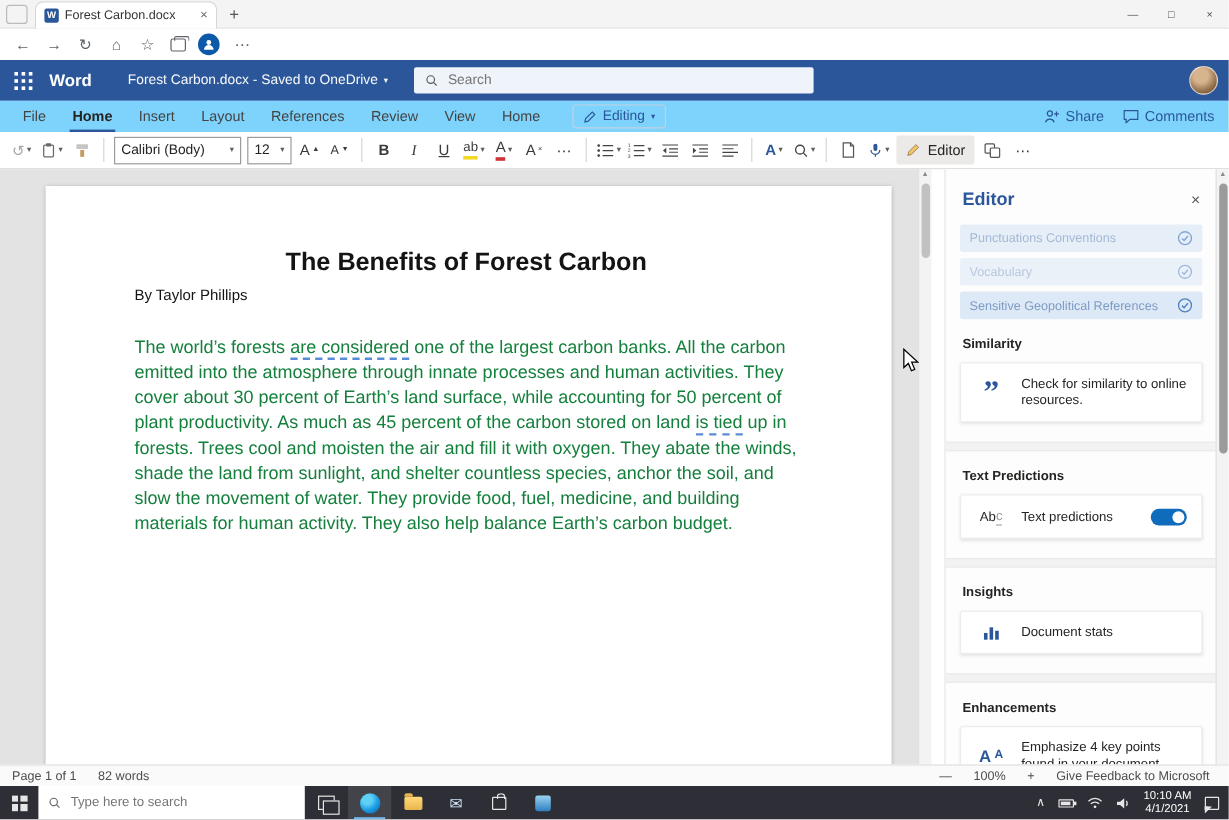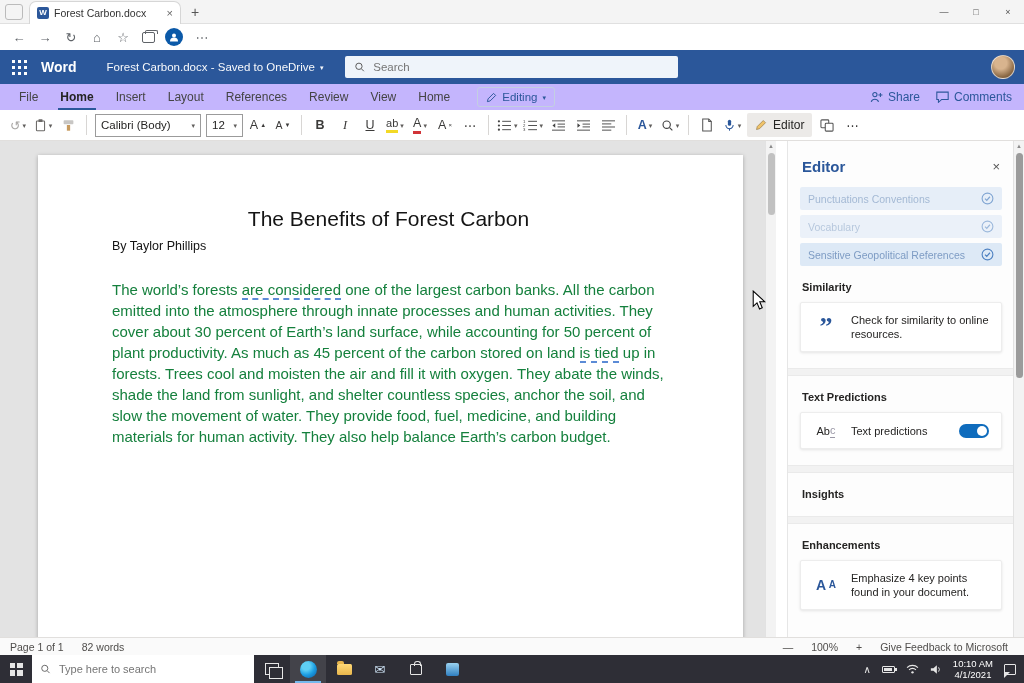--- a/index.html
+++ b/index.html
@@ -49,21 +49,21 @@
   .docstatus .chev{color:#fff}
   .hsearch{position:absolute;left:345px;top:6px;width:333px;height:22px;background:#eff4fa;
     border-radius:2px;display:flex;align-items:center;padding:0 9px;gap:8px;color:#555}
   .hsearch input{border:none;background:transparent;outline:none;font-size:11.5px;width:100%;
     font-family:"Liberation Sans",sans-serif;color:#333}
   .havatar{position:absolute;right:9px;top:5px;width:24px;height:24px;border-radius:50%;
     background:radial-gradient(circle at 40% 32%,#d8b48e 0 30%,#8a6844 70%,#5d452c);
     border:1px solid rgba(255,255,255,.65)}
 
   
-  #ribbontabs{position:absolute;top:84px;left:0;width:100%;height:26px;background:#c4b5fd;display:flex;
+  #ribbontabs{position:absolute;top:84px;left:0;width:100%;height:26px;background:#7dd3fc;display:flex;
     align-items:center;padding:0 8px;font-size:12px;color:#444}
   .rtab{padding:0 11px;height:100%;display:flex;align-items:center;position:relative}
   .rtab.active{color:#252423;font-weight:bold}
   .rtab.active::after{content:"";position:absolute;left:9px;right:9px;bottom:0;height:2.5px;
     background:#2b579a}
   .editing-btn{margin-left:16px;border:1px solid #c3cfe2;border-radius:3px;color:#2b579a;height:20px;
     display:flex;align-items:center;gap:5px;padding:0 8px;font-size:11.5px}
   .ribbon-right{margin-left:auto;display:flex;align-items:center;gap:16px;color:#2b579a;
     font-size:12px;padding-right:4px}
   .rr-btn{display:flex;align-items:center;gap:5px}
@@ -86,21 +86,21 @@
   .lbl-fc{border-bottom:3px solid #d13438;line-height:1.25}
   .lbl-styles{color:#2b579a;font-weight:bold}
   .supmark{font-size:6px;vertical-align:super}
   .editor-btn{background:#eceae8;border-radius:2px;padding:0 8px;height:24px;display:flex;
     align-items:center;gap:6px;font-size:12px;color:#252423}
 
   
   #docarea{position:absolute;top:141px;left:0;width:776px;height:496px;background:#e3e3e3;overflow:hidden}
   #page{position:absolute;left:38px;top:14px;width:705px;height:640px;background:#fff;
     box-shadow:0 1px 4px rgba(0,0,0,.28);padding:50px 78px 0 74px}
-  .doc-title{font-size:21px;line-height:27px;font-weight:normal;text-align:center;color:#141414}
+  .doc-title{font-size:21px;line-height:27px;font-weight:bold;text-align:center;color:#141414}
   .doc-byline{text-align:left;font-size:12.5px;margin-top:7px;color:#141414}
   .doc-para{margin-top:26px;font-size:15px;line-height:21px;color:#15803d}
   .sugg{border-bottom:2px dashed #5b8bd6}
 
   .vscroll{position:absolute;width:11px;background:#f3f3f3;border-left:1px solid #e2e2e2}
   .vscroll .arr{position:absolute;top:2px;left:0;width:100%;text-align:center;font-size:6px;color:#8a8a8a}
   .vscroll .thumb{position:absolute;left:2px;width:7px;border-radius:4px;background:#c1c1c1}
 
   
   #panel{position:absolute;top:141px;left:787px;width:227px;height:496px;background:#fdfdfd;
@@ -474,20 +474,30 @@
     <span class="cicon abc-icon">
       <span>Ab</span>
         <span class="lite">c</span>
     </span>
     <span>Text predictions</span>
     <span class="toggle"></span>
   </div>
 
   <div class="band"></div>
   <div class="seclabel">Insights</div>
+  <div class="card">
+    <span class="cicon">
+      <svg width="15" height="14" viewBox="0 0 16 15">
+        <rect x="1" y="8" width="3.2" height="6" fill="#2b579a"></rect>
+        <rect x="6" y="3" width="3.2" height="11" fill="#2b579a"></rect>
+        <rect x="11" y="6" width="3.2" height="8" fill="#2b579a"></rect>
+      </svg>
+    </span>
+    <span>Document stats</span>
+  </div>
 
   <div class="band"></div>
   <div class="seclabel">Enhancements</div>
   <div class="card">
     <span class="cicon aa-icon">A <span class="a2">A</span></span>
     <span>Emphasize 4 key points found in your document.</span>
   </div>
 </div>
 
 <div class="vscroll" style="top:141px;left:1013px;height:496px">

